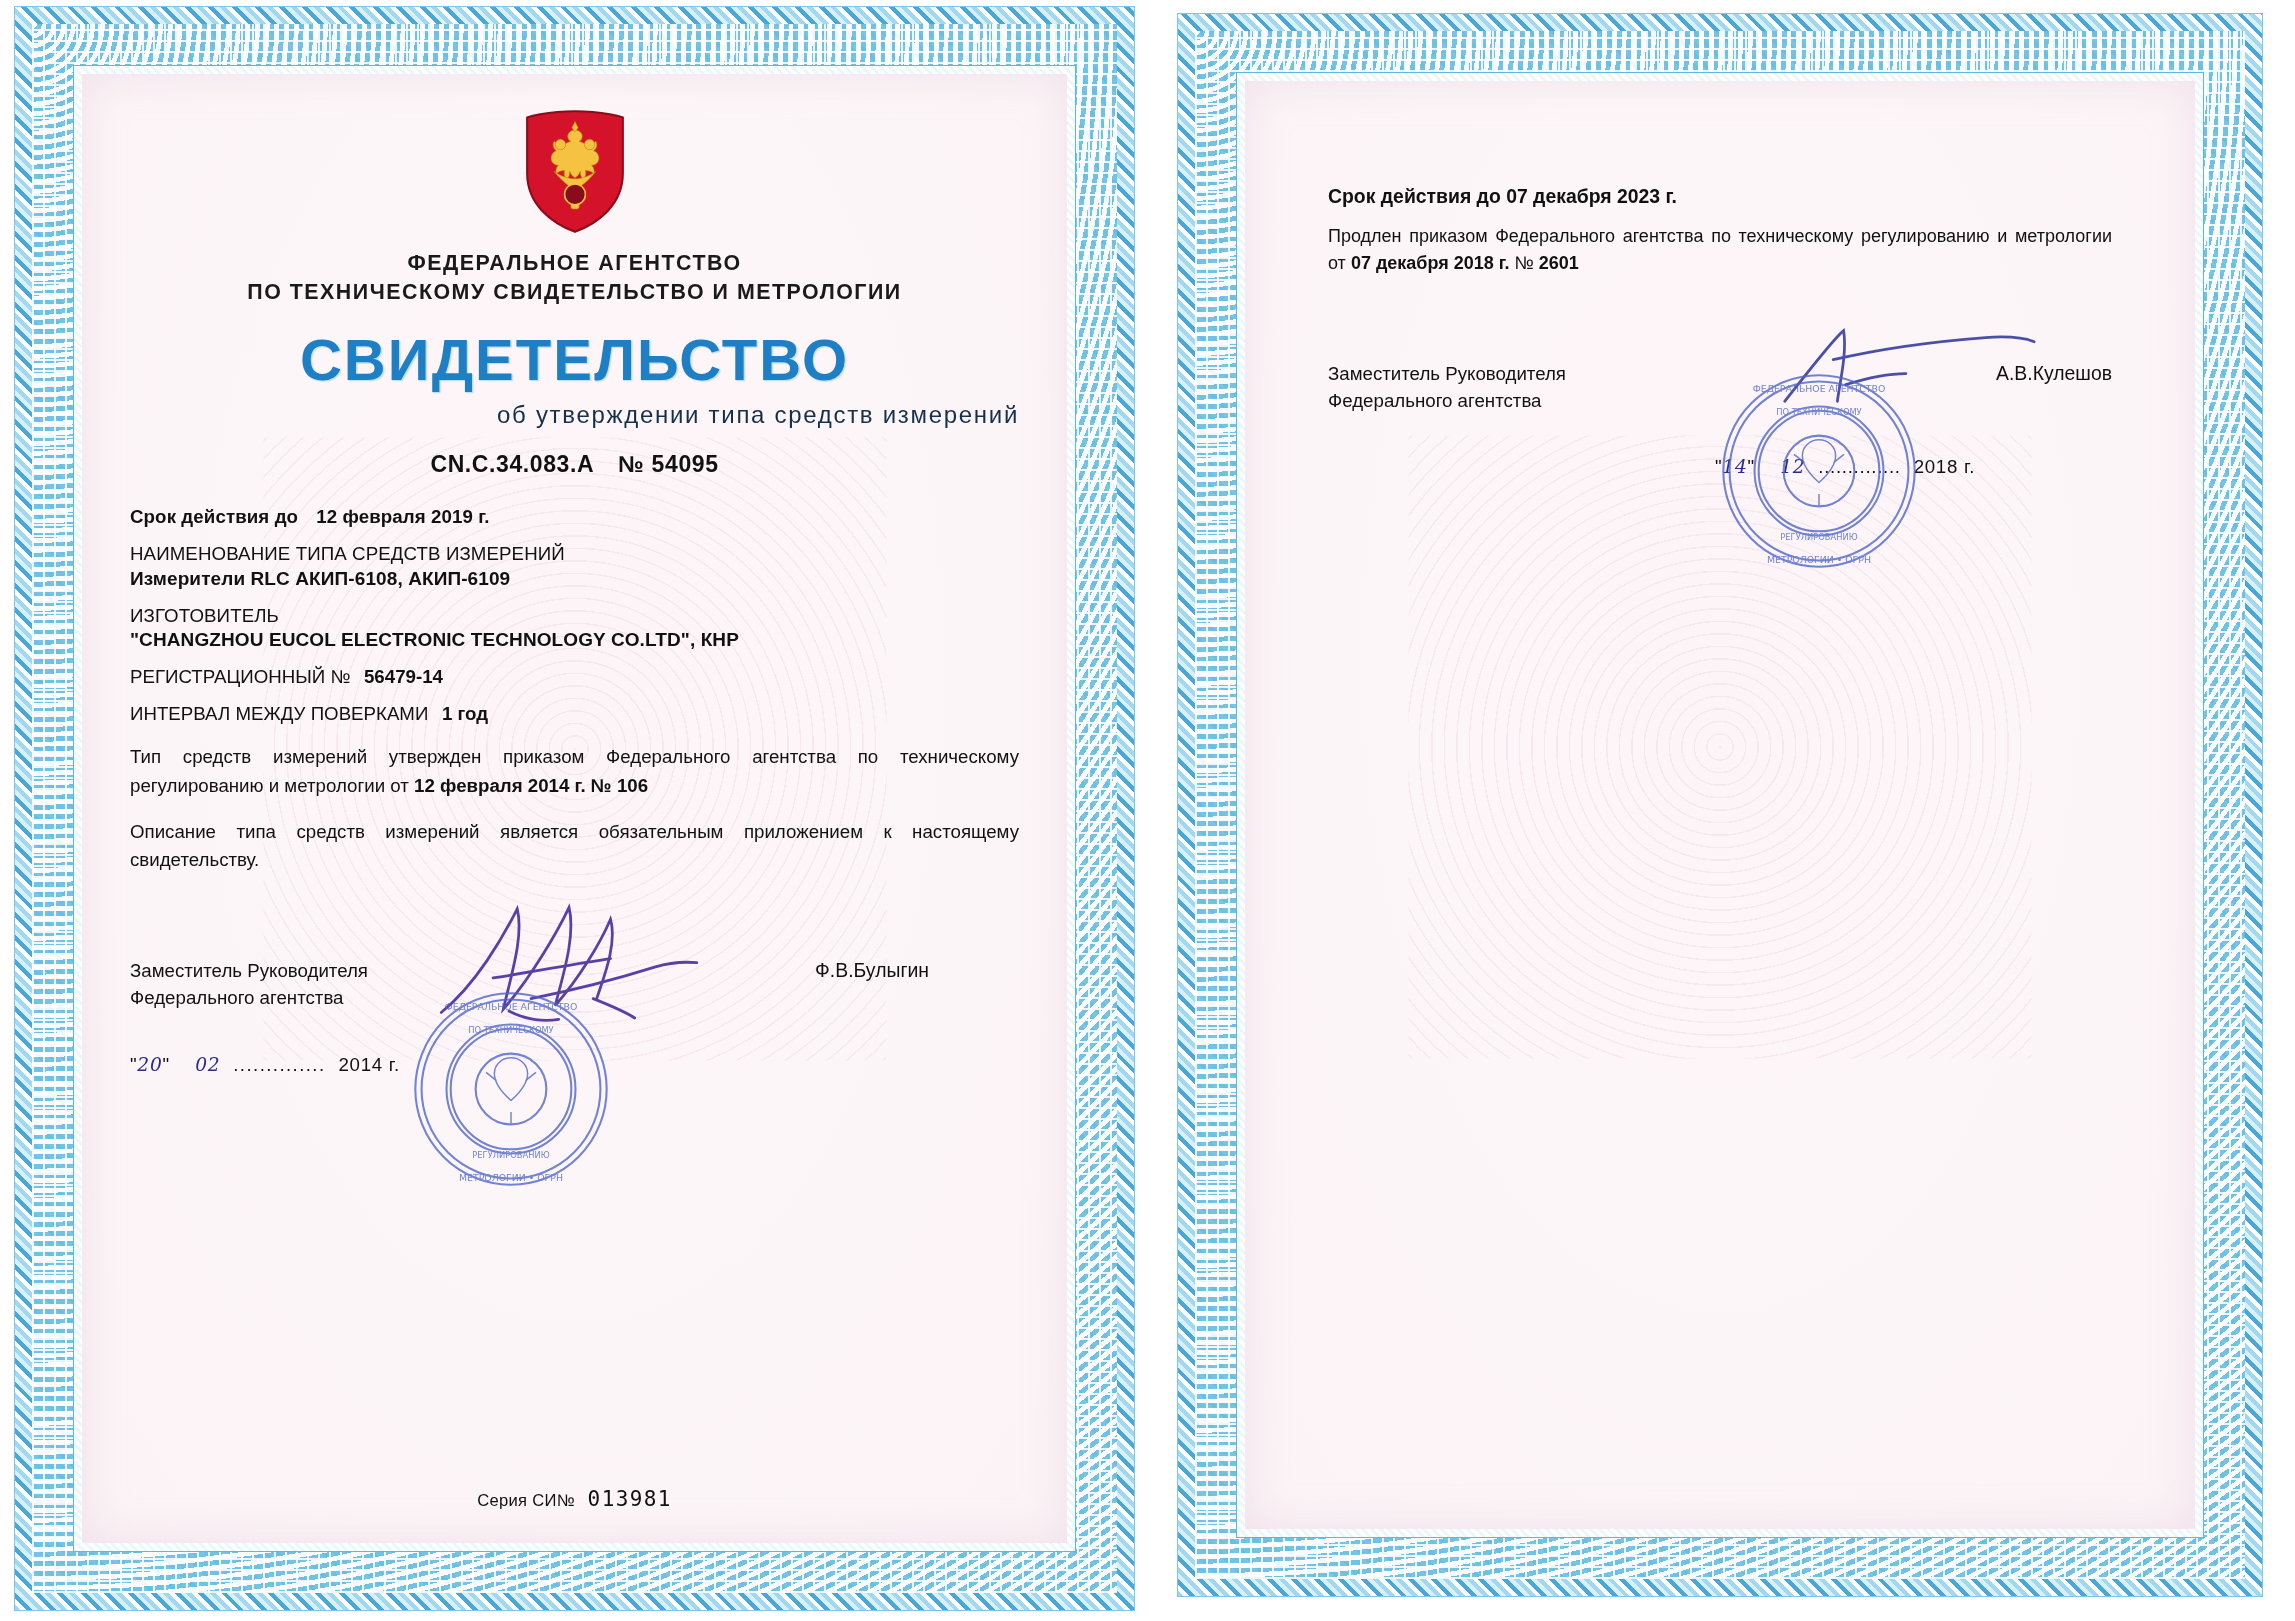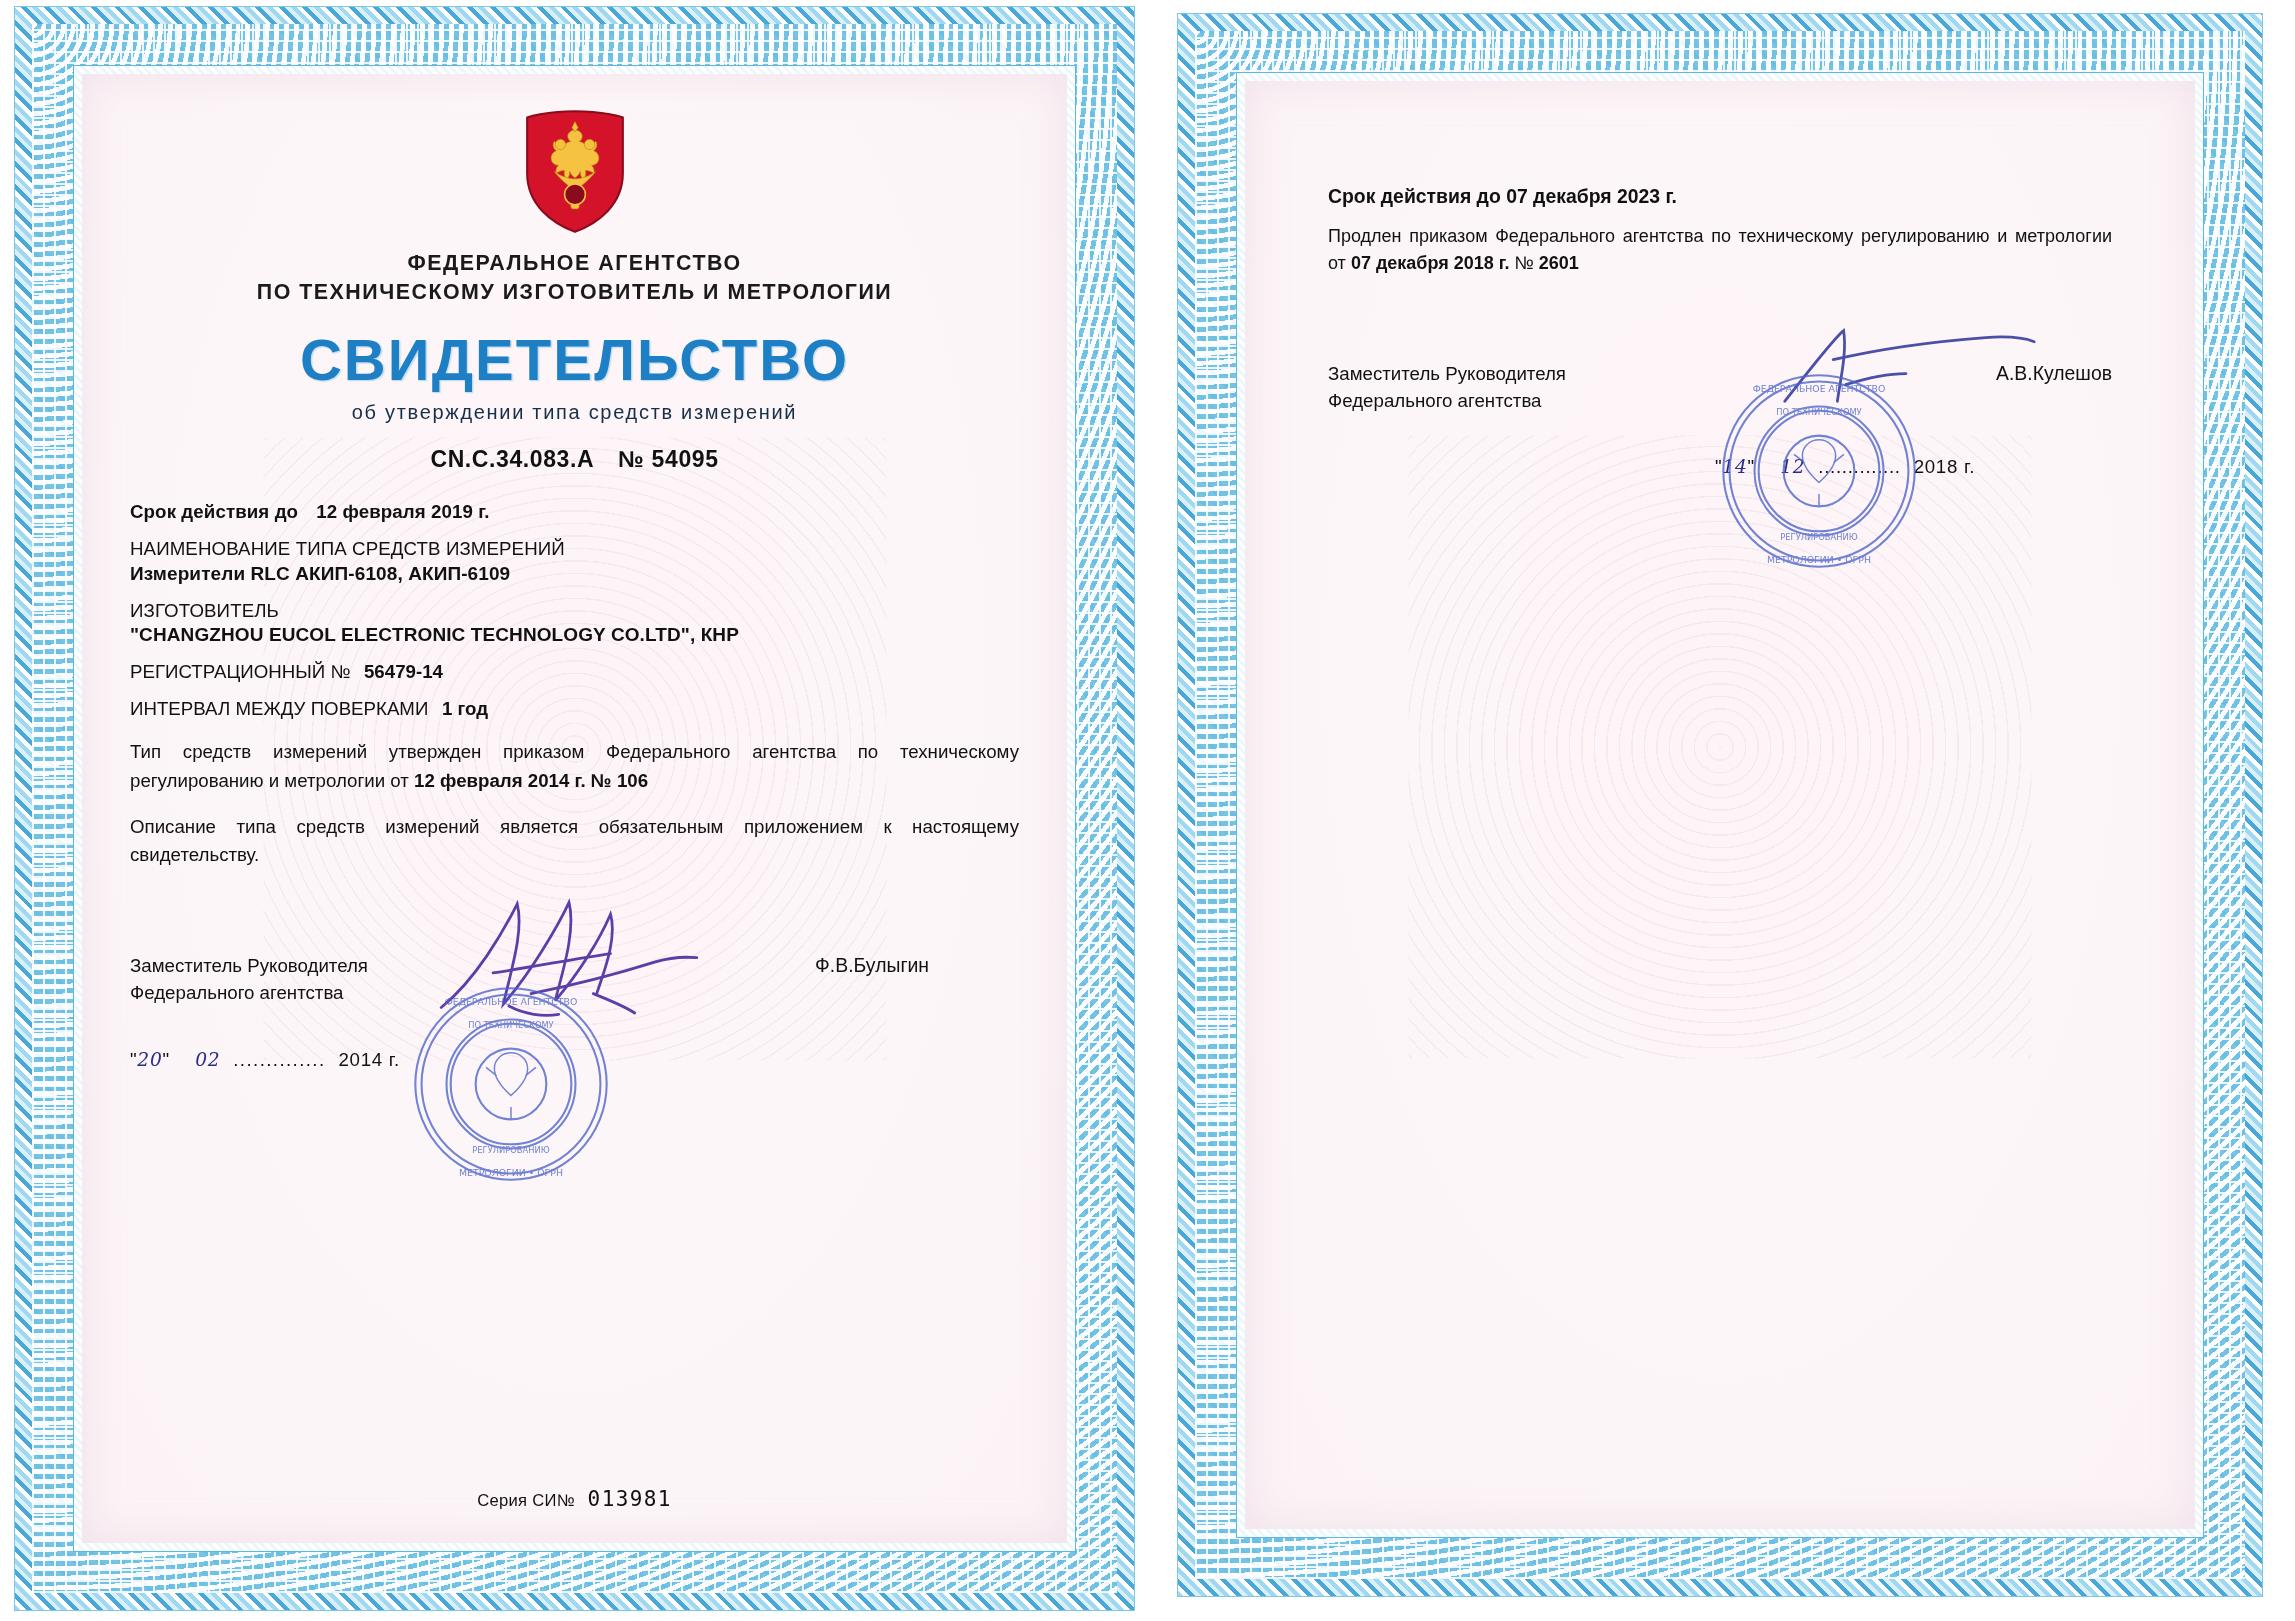--- a/index.html
+++ b/index.html
@@ -127,23 +127,23 @@
   .title {
     text-align: center;
     margin-top: 18px;
     font-size: 58px;
     font-weight: bold;
     letter-spacing: 2.1px;
     color: #1f7fc4;
     text-shadow: 0.7px 0.7px 0 #bfe0f3, 1.4px 1.4px 1.4px rgba(31,127,196,0.25);
   }
   .subtitle {
-    text-align: center;
+    text-align: right;
     margin-top: 8.3px;
-    font-size: 20px;
+    font-size: 24px;
     letter-spacing: 1.7px;
     color: #16304a;
   }
   .certno {
     text-align: center;
     margin-top: 22px;
     font-size: 23px;
     font-weight: bold;
     letter-spacing: 0.6px;
     color: #111;
@@ -317,21 +317,21 @@
               <path d="M50 12 l3 6 -3 4 -3-4 z"></path>
               <path d="M30 60 c6 8 14 14 20 18 6-4 14-10 20-18 -6 4-13 7-20 7 -7 0-14-3-20-7z"></path>
               <rect x="46" y="74" width="8" height="22" rx="2"></rect>
             </g>
             <circle cx="50" cy="82" r="10" fill="#8a0c1c" stroke="#f5c242" stroke-width="1.5"></circle>
           </svg>
         </div>
 
         <div class="agency">
           <div>ФЕДЕРАЛЬНОЕ АГЕНТСТВО</div>
-          <div>ПО ТЕХНИЧЕСКОМУ ИЗГОТОВИТЕЛЬ И МЕТРОЛОГИИ</div>
+          <div>ПО ТЕХНИЧЕСКОМУ СВИДЕТЕЛЬСТВО И МЕТРОЛОГИИ</div>
         </div>
 
         <div class="title">СВИДЕТЕЛЬСТВО</div>
         <div class="subtitle">об утверждении типа средств измерений</div>
 
         <div class="certno">
           <span>CN.C.34.083.A</span>
           <span class="num">№</span>
           <span>54095</span>
         </div>

